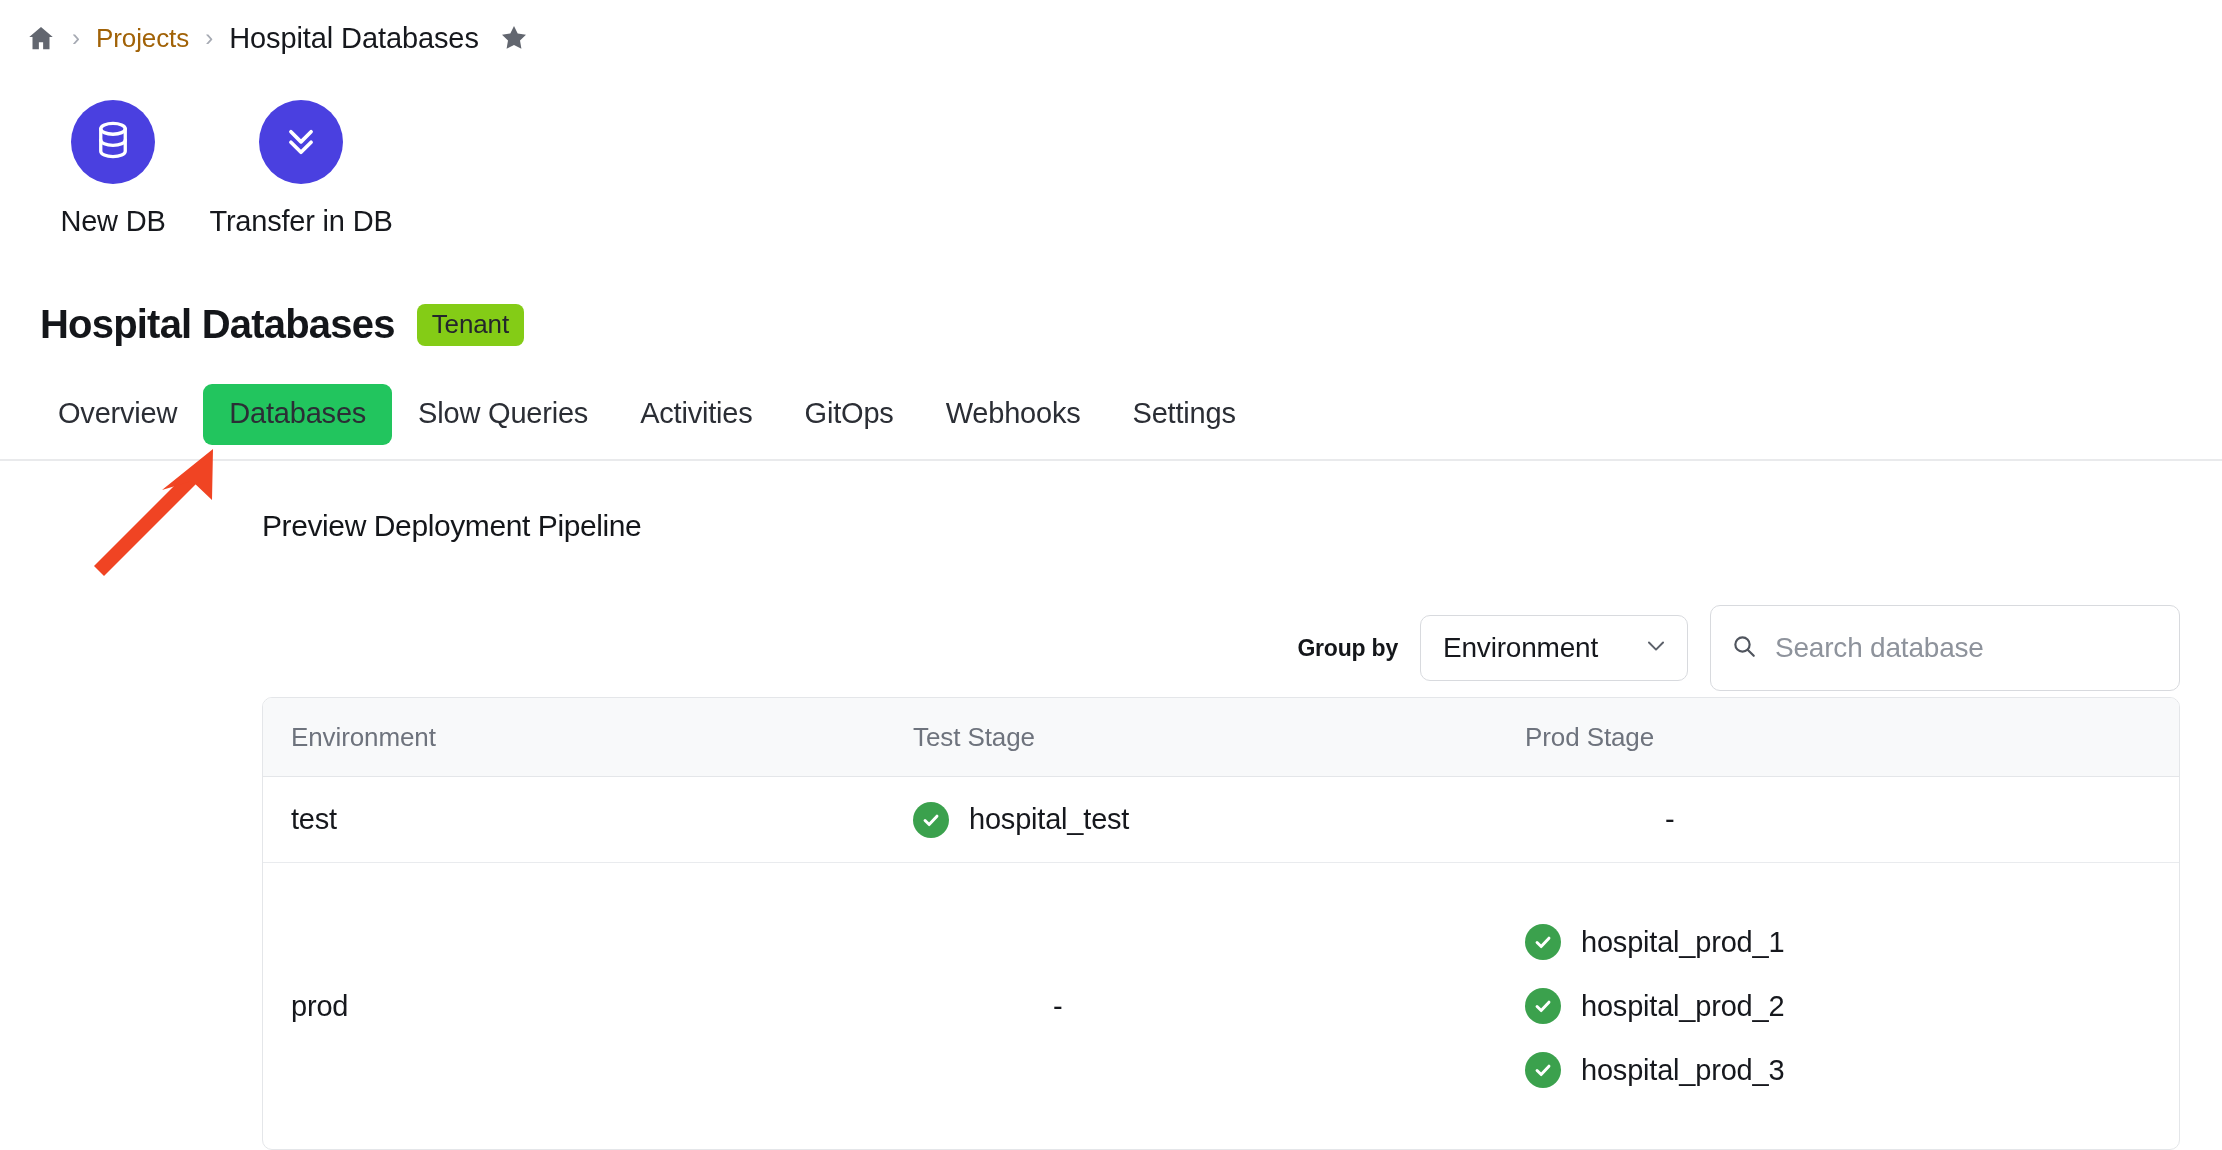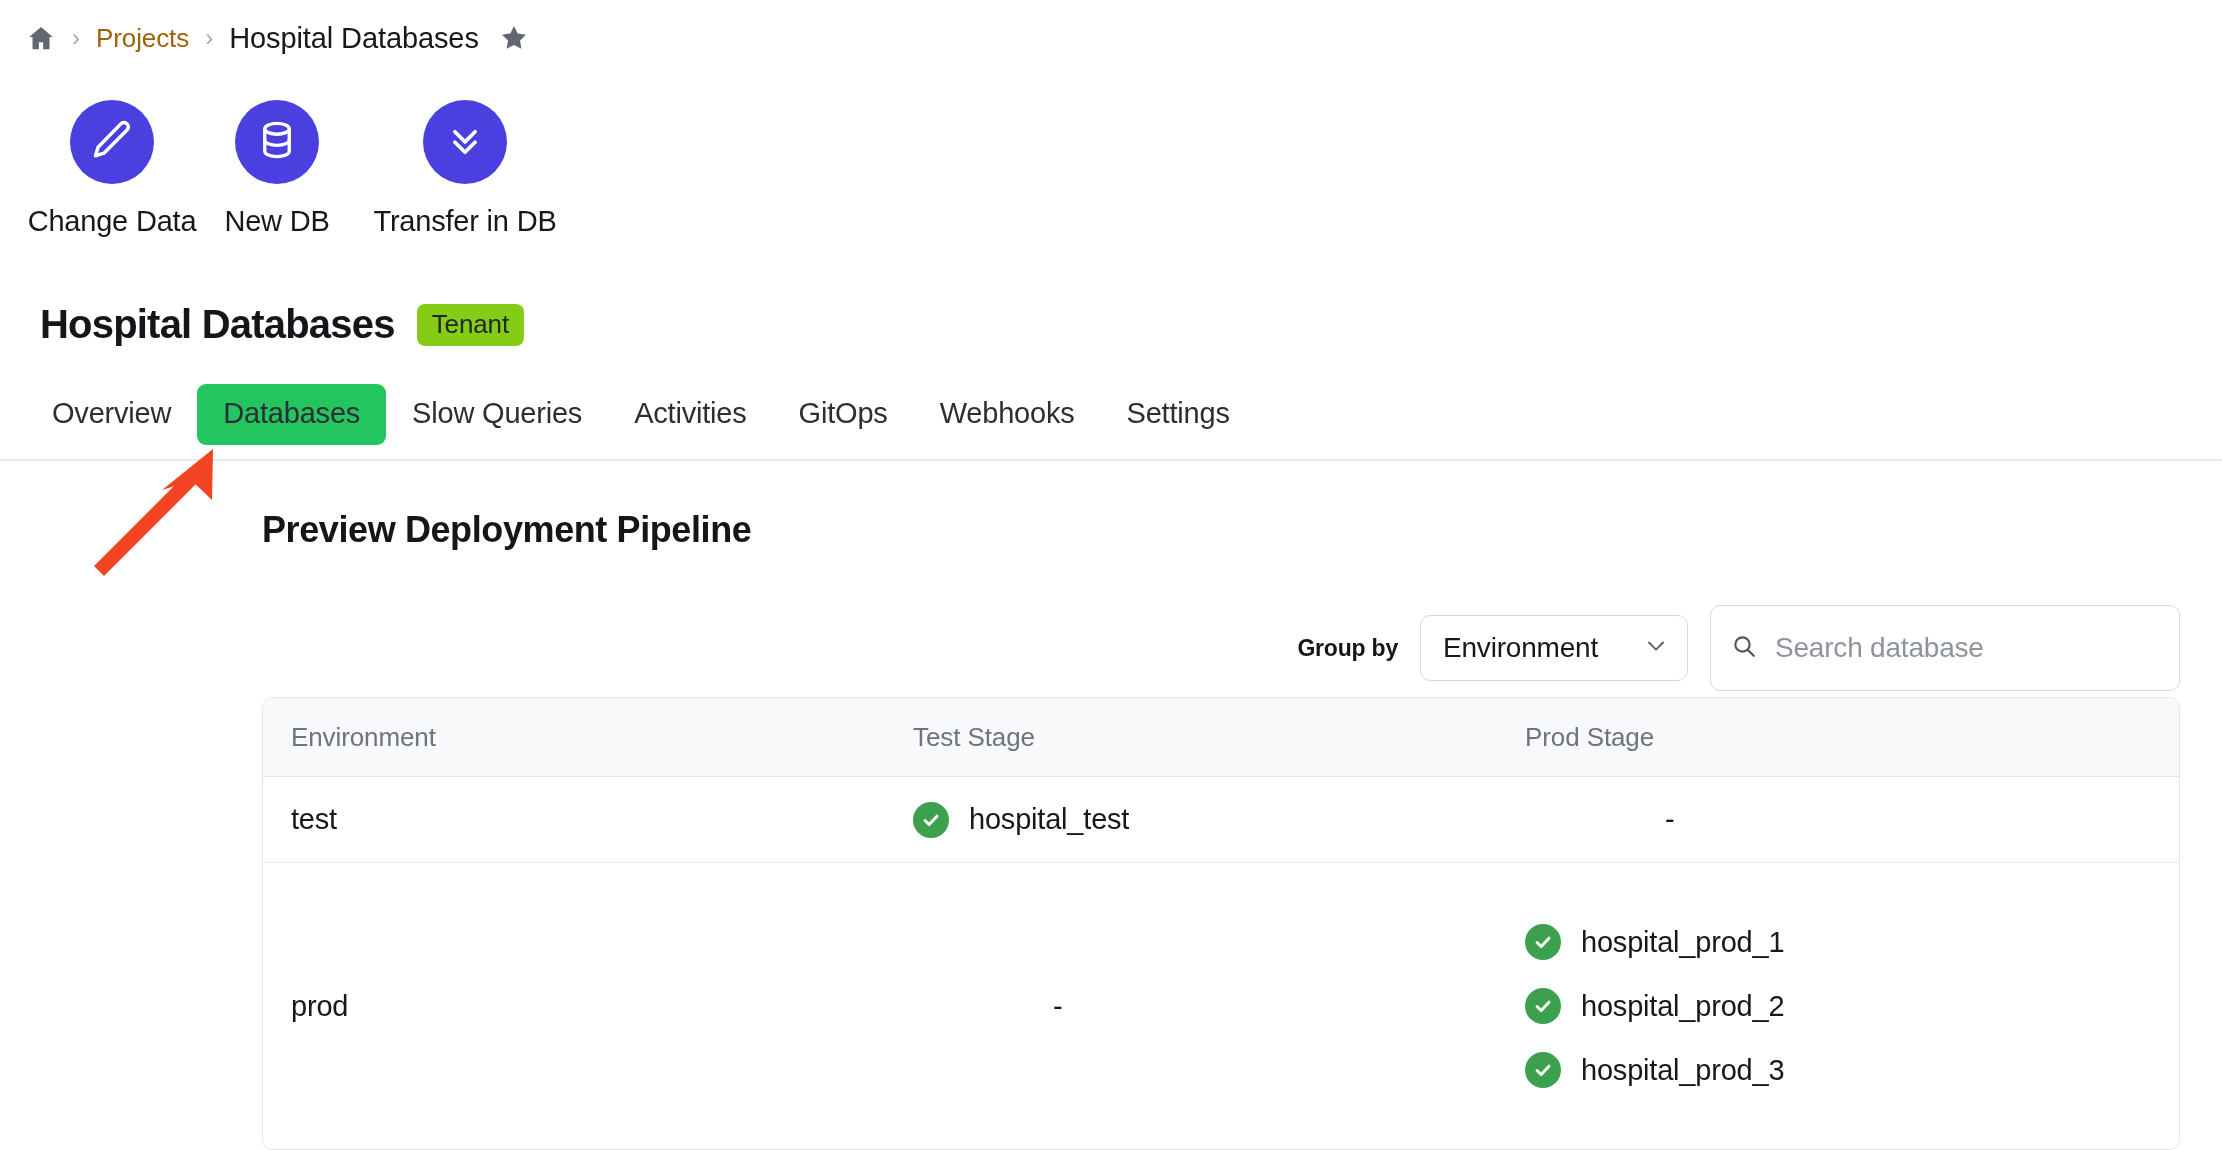--- a/index.html
+++ b/index.html
@@ -103,21 +103,21 @@
     font-size: 26px;
     border-radius: 8px;
     padding: 7px 15px 9px;
     line-height: 1;
     letter-spacing: -0.1px;
   }
 
   
   .tabs {
     position: absolute;
-    left: 26px;
+    left: 32px;
     top: 384px;
     display: flex;
     align-items: center;
   }
   .tab {
     font-size: 29px;
     color: #2b2e35;
     padding: 13px 26px 15px;
     border-radius: 9px;
     cursor: pointer;
@@ -142,22 +142,22 @@
     width: 160px;
     height: 140px;
     pointer-events: none;
   }
 
   
   .section-heading {
     position: absolute;
     left: 262px;
     top: 509px;
-    font-size: 36px;
-    font-weight: 700;
+    font-size: 30px;
+    font-weight: 400;
     letter-spacing: -0.4px;
     color: #14161a;
   }
 
   
   .toolbar {
     position: absolute;
     right: 42px;
     top: 605px;
     display: flex;
@@ -306,30 +306,20 @@
   <span class="bc-star">
     <svg width="30" height="30" viewBox="0 0 24 24" fill="#62666f">
       <path d="M12 2.4l2.96 6.0 6.64.97-4.8 4.68 1.13 6.6L12 17.53 6.07 20.65l1.13-6.6L2.4 9.37l6.64-.97z"></path>
     </svg>
   </span>
 </div>
 
 <div class="actions">
 
 
-  <div class="action" style="width:164px">
-    <div class="action-circle">
-      <span>
-        <svg width="44" height="44" viewBox="0 0 24 24" fill="none" stroke="#ffffff" stroke-width="1.9" stroke-linecap="round" stroke-linejoin="round">
-          <path d="M16.8 3.2a2.4 2.4 0 0 1 3.4 3.4L7.6 19.2 3 20.6l1.4-4.6z"></path>
-        </svg>
-      </span>
-    </div>
-    <div class="action-label">Change Data</div>
-  </div>
 
   <div class="action" style="width:166px">
     <div class="action-circle">
       <span>
         <svg width="42" height="42" viewBox="0 0 24 24" fill="none" stroke="#ffffff" stroke-width="1.9" stroke-linecap="round" stroke-linejoin="round">
           <ellipse cx="12" cy="5.6" rx="7" ry="3.1"></ellipse>
           <path d="M5 5.6v12.8c0 1.7 3.1 3.1 7 3.1s7-1.4 7-3.1V5.6"></path>
           <path d="M5 12c0 1.7 3.1 3.1 7 3.1s7-1.4 7-3.1"></path>
         </svg>
       </span>

